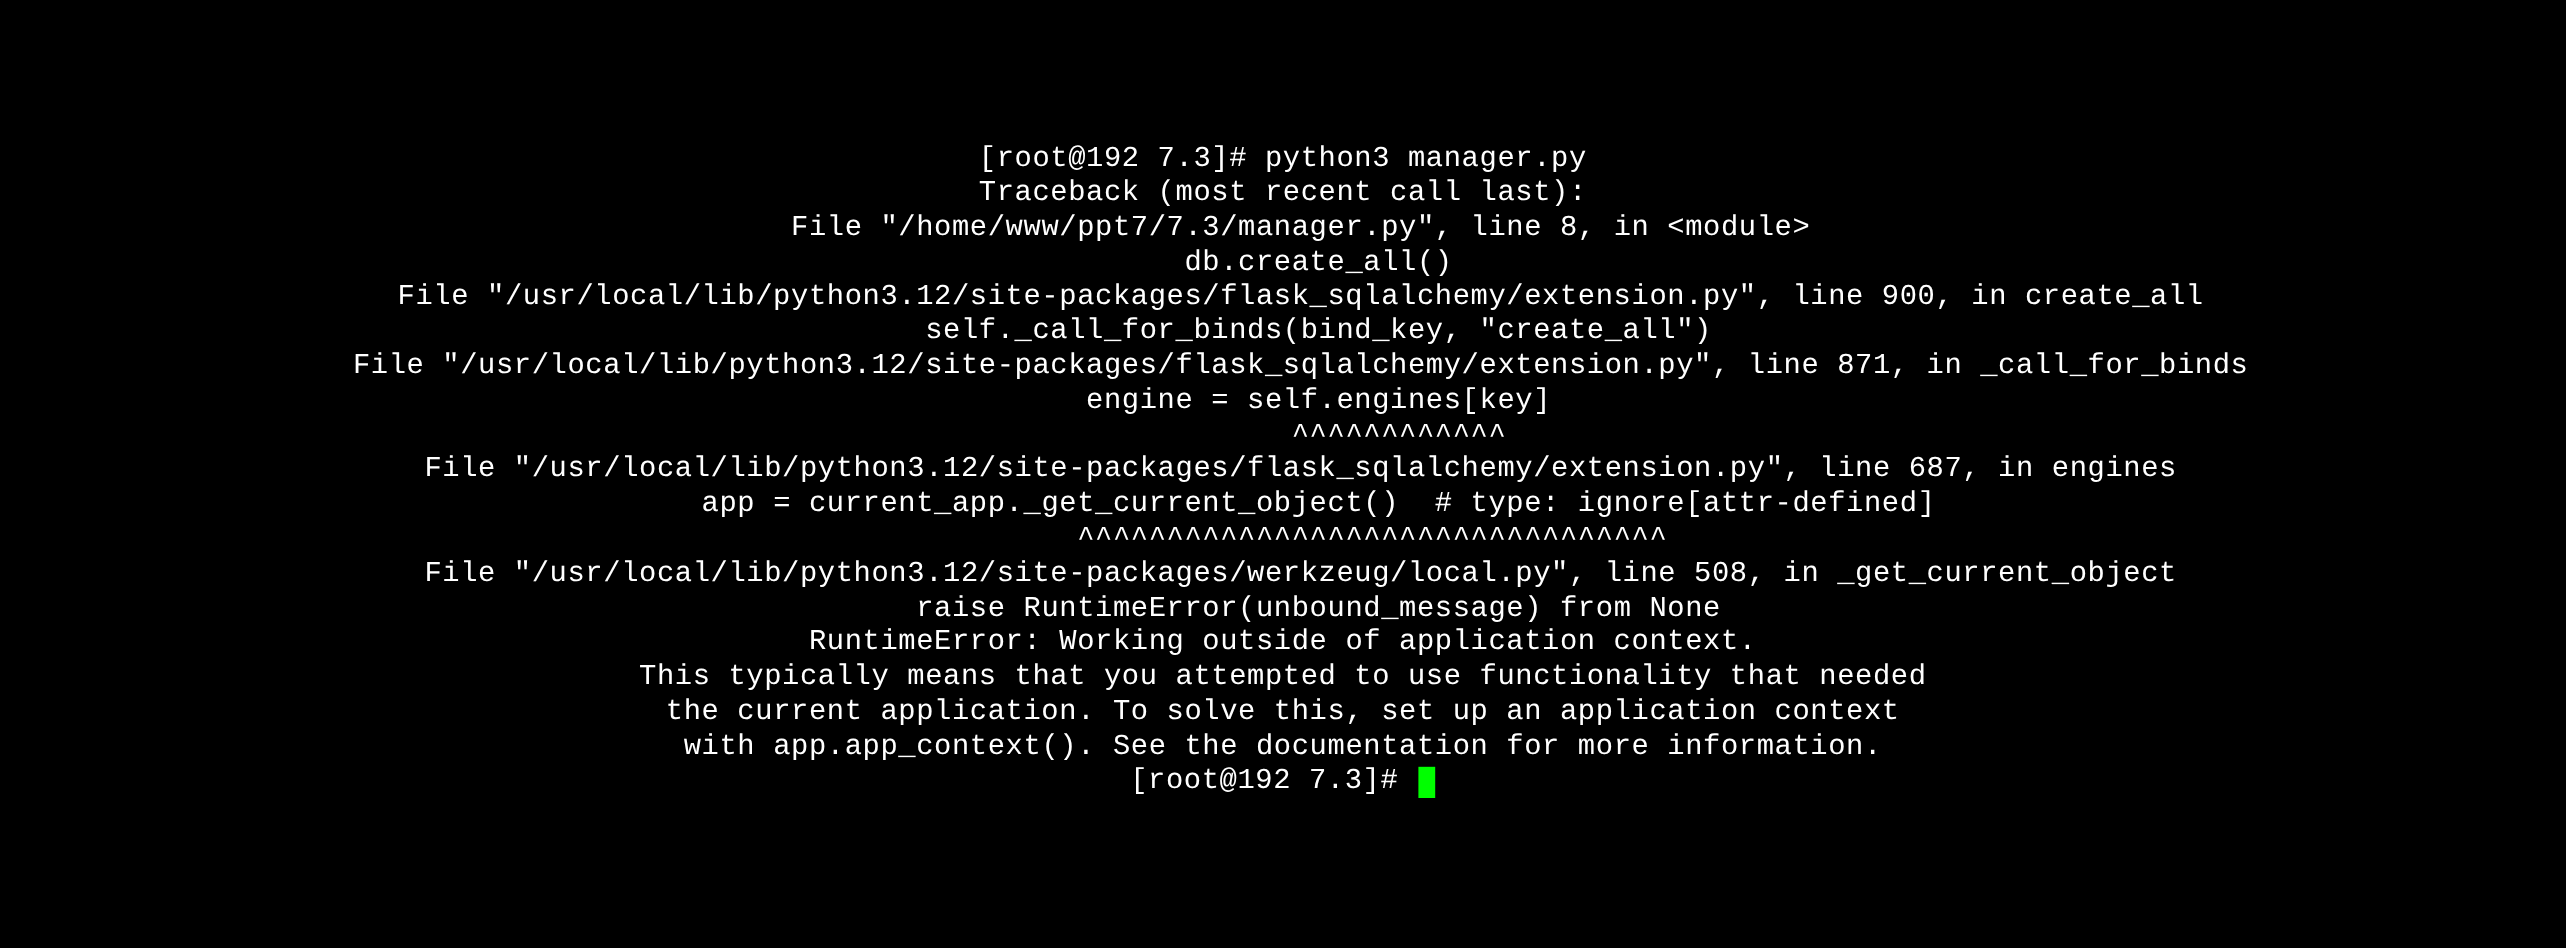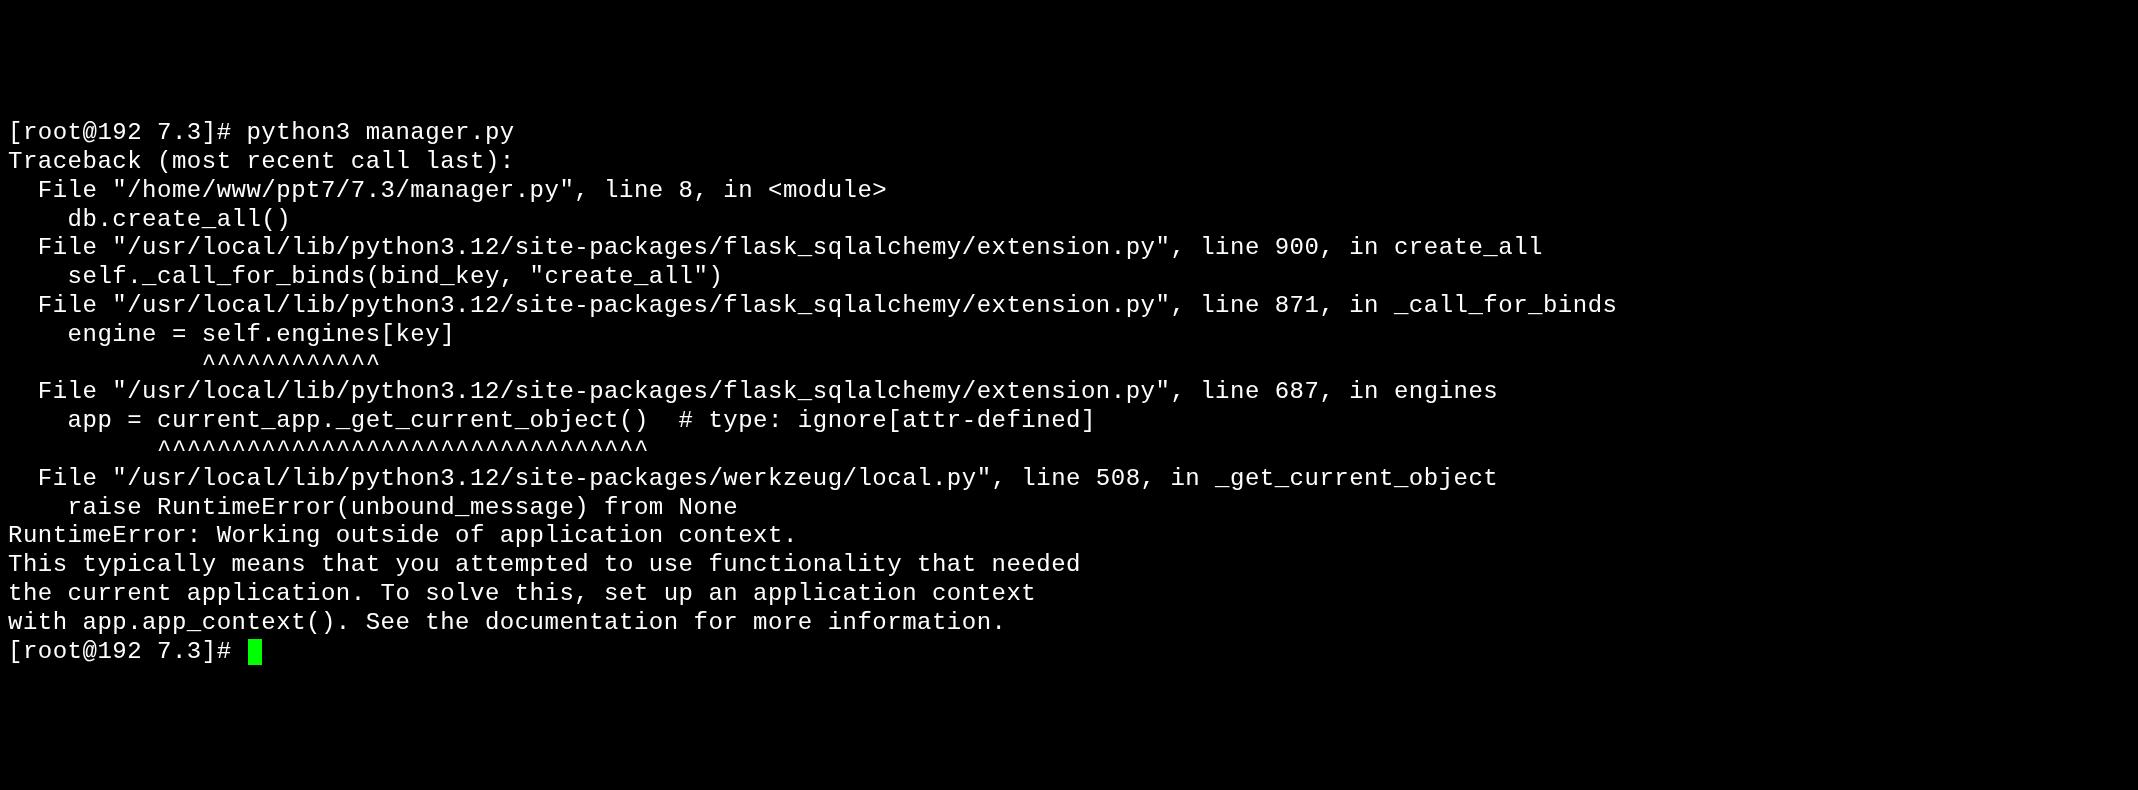--- a/index.html
+++ b/index.html
@@ -1,18 +1,19 @@
 <!DOCTYPE html>
 <html><head>
   <meta charset="utf-8">
   <style>
     * {
       margin: 0;
       padding: 0;
       box-sizing: border-box;
+      text-align: center;
     }
     body {
       background-color: #000000;
       color: #ffffff;
       font-family: 'Courier New', Consolas, monospace;
       font-size: 24px;
       line-height: 1.2;
       padding: 4px 8px;
       white-space: pre;
       overflow-x: auto;

